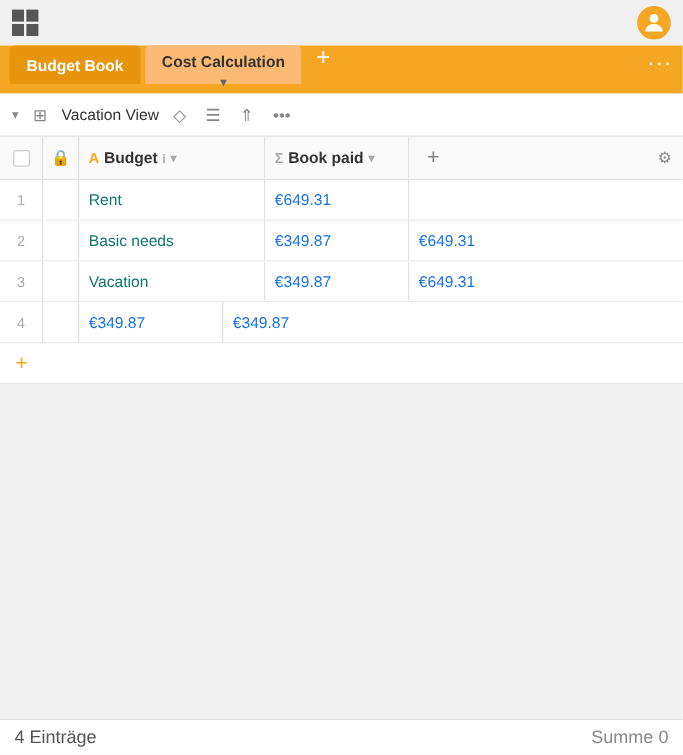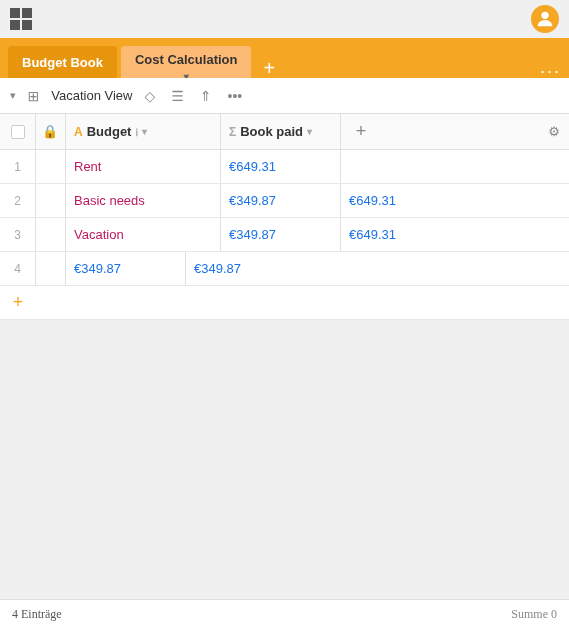--- a/index.html
+++ b/index.html
@@ -52,21 +52,21 @@
     }
     .user-avatar svg {
       width: 22px;
       height: 22px;
     }
 
     
     .tab-bar {
       background: #f5a623;
       display: flex;
-      align-items: flex-end;
+      align-items: flex-start;
       padding: 0 8px;
       height: 40px;
       gap: 4px;
     }
     .tab {
       padding: 6px 14px;
       border-radius: 4px 4px 0 0;
       font-weight: bold;
       font-size: 13px;
       cursor: pointer;
@@ -261,21 +261,21 @@
       display: flex;
       align-items: center;
       justify-content: center;
       border-right: 1px solid #e0e0e0;
       height: 100%;
     }
     .row-name {
       width: 155px;
       min-width: 155px;
       padding: 0 8px;
-      color: #be185d;
+      color: #0f766e;
       border-right: 1px solid #e0e0e0;
       height: 100%;
       display: flex;
       align-items: center;
       cursor: pointer;
     }
     .row-paiment {
       width: 120px;
       min-width: 120px;
       padding: 0 8px;
@@ -322,23 +322,22 @@
 
     
     .status-bar {
       background: white;
       border-top: 1px solid #ddd;
       display: flex;
       align-items: center;
       justify-content: space-between;
       padding: 0 12px;
       height: 30px;
-      font-size: 12px;
+      font-size: 15px;
       color: #555;
-      font-family: Liberation Serif, serif;
     }
     .status-summe {
       color: #888;
       margin-left: 19px;
     }
 
     .checkbox-fake {
       width: 14px;
       height: 14px;
       border: 1px solid #ccc;

